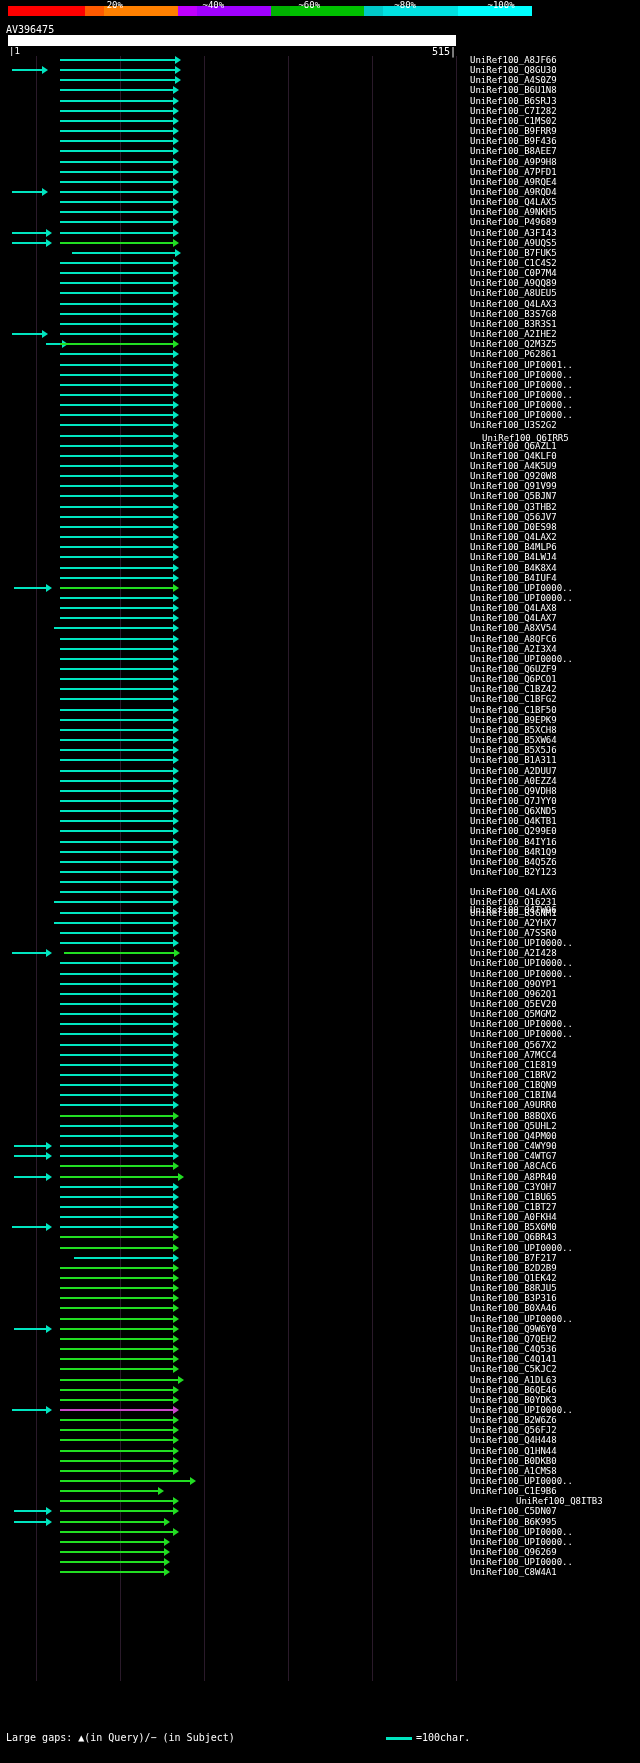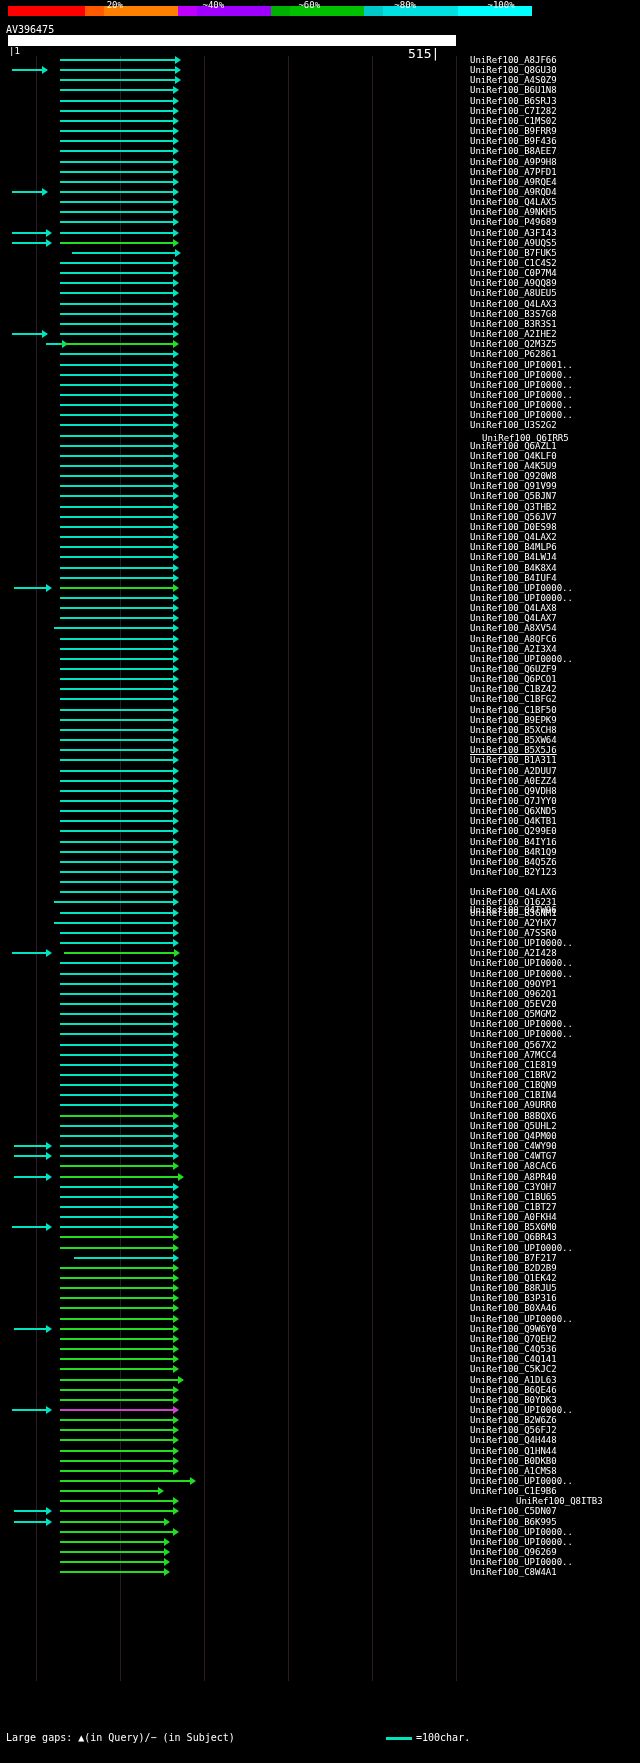--- a/index.html
+++ b/index.html
@@ -10,21 +10,21 @@
   .scale{position:absolute;left:8px;top:6px;width:548px;height:12px;}
   .scale .bar{position:absolute;left:0;top:0;width:100%;height:10px;display:flex;}
   .scale .seg{height:10px;}
   .scale .ticks{position:absolute;left:0;top:-6px;width:100%;height:12px;}
   .scale .tick{position:absolute;font-size:9px;color:#fff;font-family:"DejaVu Sans Mono",monospace;}
 
   
   .qlabel{position:absolute;left:6px;top:24px;font-size:10px;color:#fff;letter-spacing:0px;}
   .qbox{position:absolute;left:8px;top:35px;width:448px;height:11px;background:#fff;}
   .qnum-left{position:absolute;left:9px;top:46px;font-size:9px;color:#fff;}
-  .qnum-right{position:absolute;left:408px;top:46px;font-size:13px;color:#fff;}
+  .qnum-right{position:absolute;left:432px;top:46px;font-size:10px;color:#fff;}
 
   
   .plot{position:absolute;left:0;top:56px;width:507px;height:1660px;}
   .vgrid{position:absolute;top:0;width:1px;height:1625px;background:#2a1a2a;}
   .row{position:absolute;left:0;height:9px;}
   .hit{position:absolute;height:2px;}
   .arrow{position:absolute;width:0;height:0;border-top:4px solid transparent;border-bottom:4px solid transparent;}
   .label{position:absolute;left:470px;font-size:9px;line-height:9px;color:#fff;white-space:pre;font-family:"DejaVu Sans Mono",monospace;}
 
   
@@ -423,21 +423,21 @@
         <div class="label" style="top: 0px;">UniRef100_B5XCH8</div>
       </div>
       <div class="row" style="top: 680.05px; width: 640px;">
         <div class="hit" style="left: 60px; top: 3px; width: 113px; background: rgb(0, 229, 192);"></div>
         <div class="arrow" style="left: 173px; top: 0px; border-left: 6px solid rgb(0, 229, 192);"></div>
         <div class="label" style="top: 0px;">UniRef100_B5XW64</div>
       </div>
       <div class="row" style="top: 690.2px; width: 640px;">
         <div class="hit" style="left: 60px; top: 3px; width: 113px; background: rgb(0, 229, 192);"></div>
         <div class="arrow" style="left: 173px; top: 0px; border-left: 6px solid rgb(0, 229, 192);"></div>
-        <div class="label" style="top: 0px; text-decoration: underline;">UniRef100_B5X5J6</div>
+        <div class="label" style="top: 0px;">UniRef100_B5X5J6</div>
       </div>
       <div class="row" style="top: 700.35px; width: 640px;">
         <div class="hit" style="left: 60px; top: 3px; width: 113px; background: rgb(0, 229, 192);"></div>
         <div class="arrow" style="left: 173px; top: 0px; border-left: 6px solid rgb(0, 229, 192);"></div>
         <div class="label" style="top: 0px;">UniRef100_B1A311</div>
       </div>
       <div class="row" style="top: 710.5px; width: 640px;">
         <div class="hit" style="left: 60px; top: 3px; width: 113px; background: rgb(0, 229, 192);"></div>
         <div class="arrow" style="left: 173px; top: 0px; border-left: 6px solid rgb(0, 229, 192);"></div>
         <div class="label" style="top: 0px;">UniRef100_A2DUU7</div>

